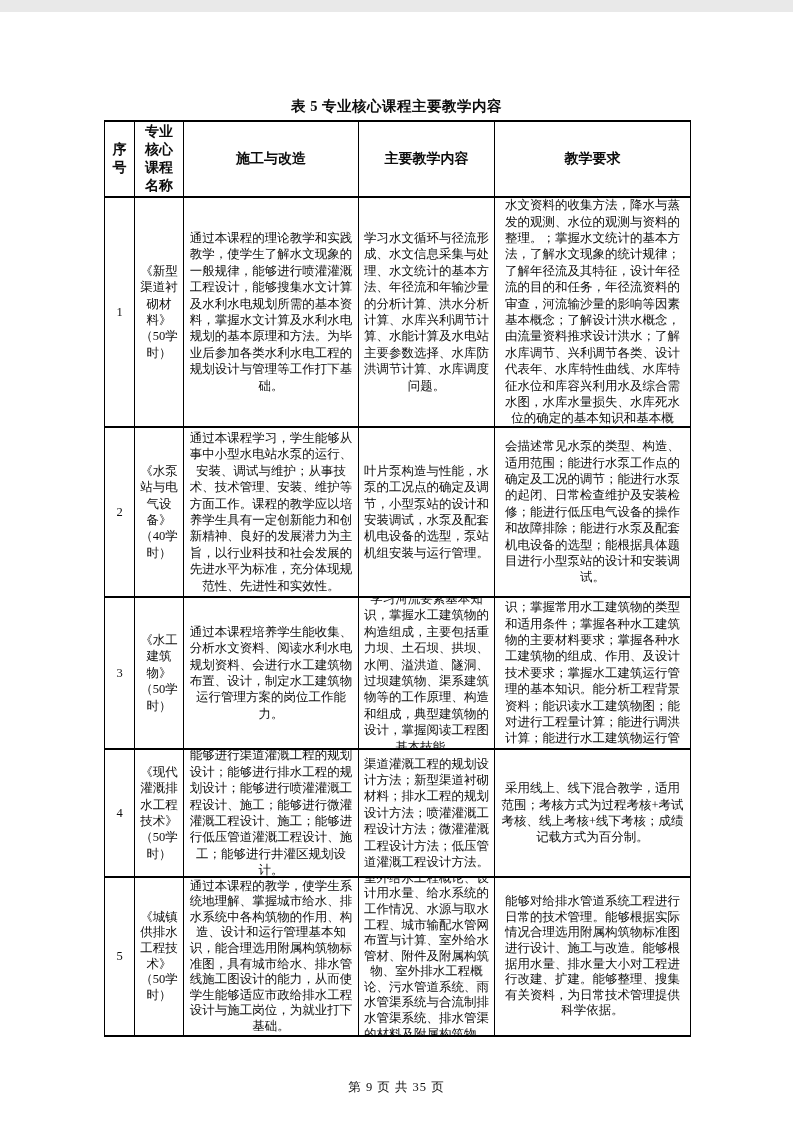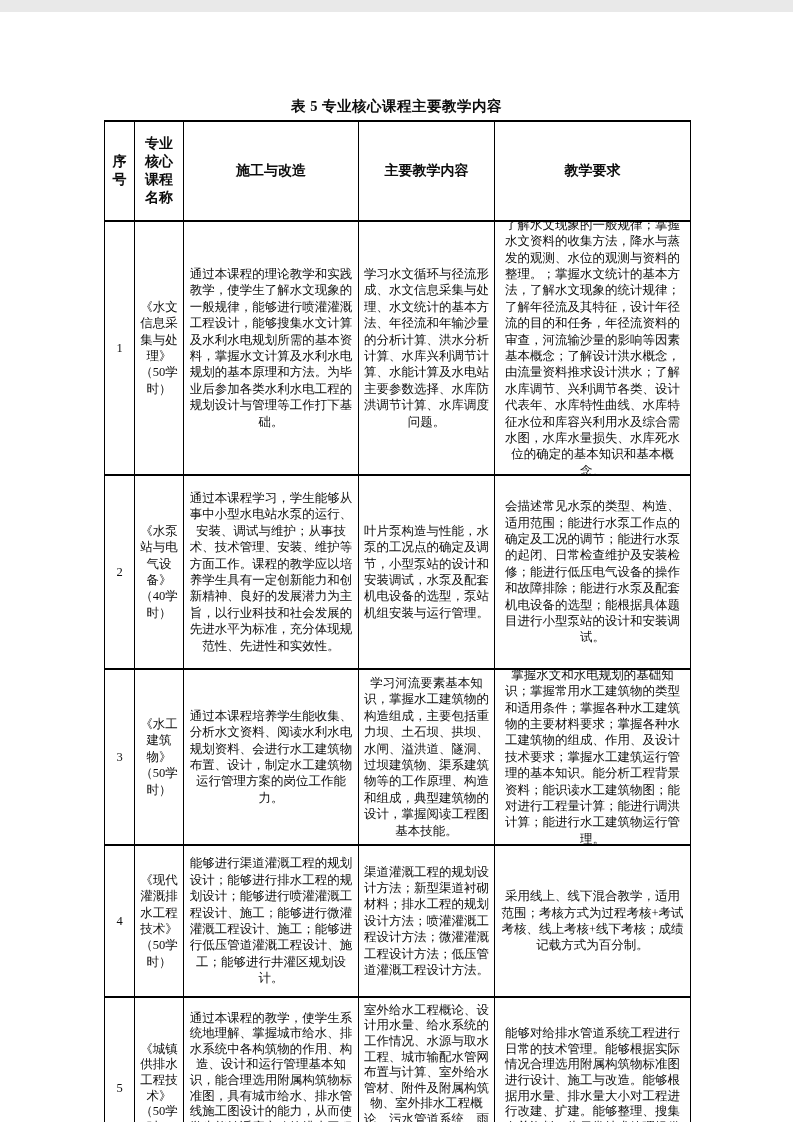--- a/index.html
+++ b/index.html
@@ -32,21 +32,21 @@
     border-top-width:2px;
     border-bottom-width:2px;
     padding:0;
     vertical-align:middle;
   }
   .box{
     display:flex;
     align-items:center;
     justify-content:center;
     overflow:hidden;
-    padding:12px 4px;
+    padding:0 4px;
   }
   .box.top{align-items:center;}
   .txt{
     width:100%;
     text-align:center;
     font-size:12.5px;
     line-height:16.4px;
     word-break:break-all;
   }
   .hdr .txt{
@@ -115,21 +115,21 @@
     </thead>
     <tbody>
       <tr>
         <td>
             <div class="box bh-1">
               <div class="txt">1</div>
             </div>
           </td>
         <td>
             <div class="box bh-1">
-              <div class="txt">《水文信息采集与处理》（50学时）</div>
+              <div class="txt">《新型渠道衬砌材料》（50学时）</div>
             </div>
           </td>
         <td>
             <div class="box bh-1">
               <div class="txt">通过本课程的理论教学和实践教学，使学生了解水文现象的一般规律，能够进行喷灌灌溉工程设计，能够搜集水文计算及水利水电规划所需的基本资料，掌握水文计算及水利水电规划的基本原理和方法。为毕业后参加各类水利水电工程的规划设计与管理等工作打下基础。</div>
             </div>
           </td>
         <td>
             <div class="box bh-1">
               <div class="txt">学习水文循环与径流形成、水文信息采集与处理、水文统计的基本方法、年径流和年输沙量的分析计算、洪水分析计算、水库兴利调节计算、水能计算及水电站主要参数选择、水库防洪调节计算、水库调度问题。</div>
@@ -245,14 +245,15 @@
           </td>
         <td>
             <div class="box bh-5">
               <div class="txt">能够对给排水管道系统工程进行日常的技术管理。能够根据实际情况合理选用附属构筑物标准图进行设计、施工与改造。能够根据用水量、排水量大小对工程进行改建、扩建。能够整理、搜集有关资料，为日常技术管理提供科学依据。</div>
             </div>
           </td>
       </tr>
     </tbody>
   </table>
 
+  <div class="footer">第 9 页 共 35 页</div>
 
 </div>
 
 </body></html>

